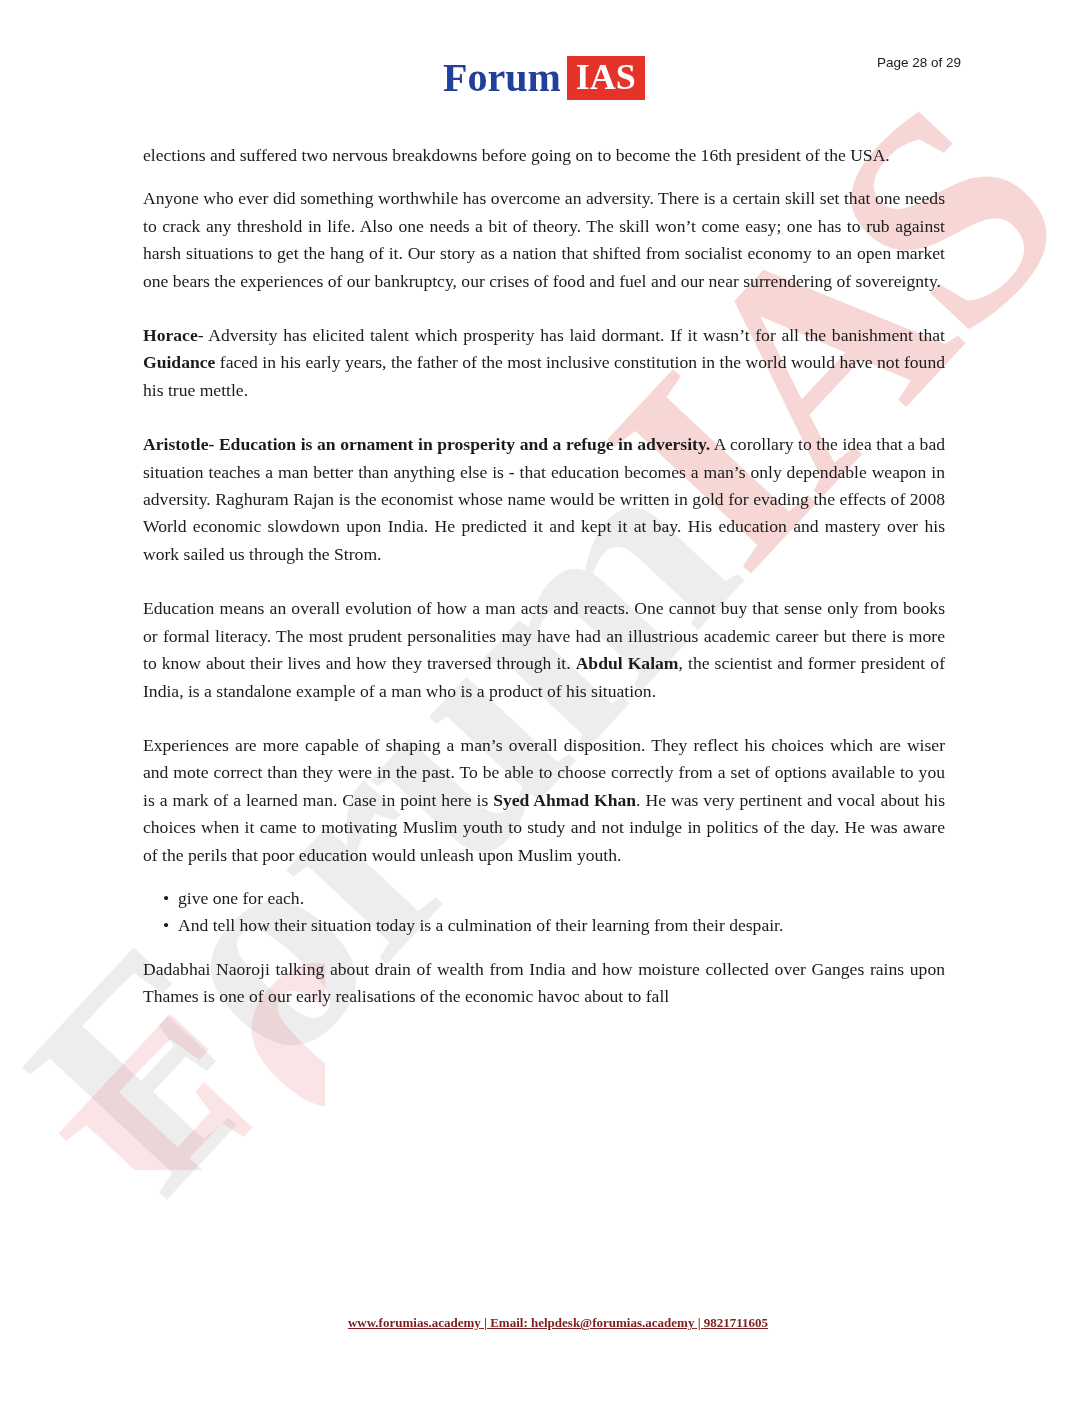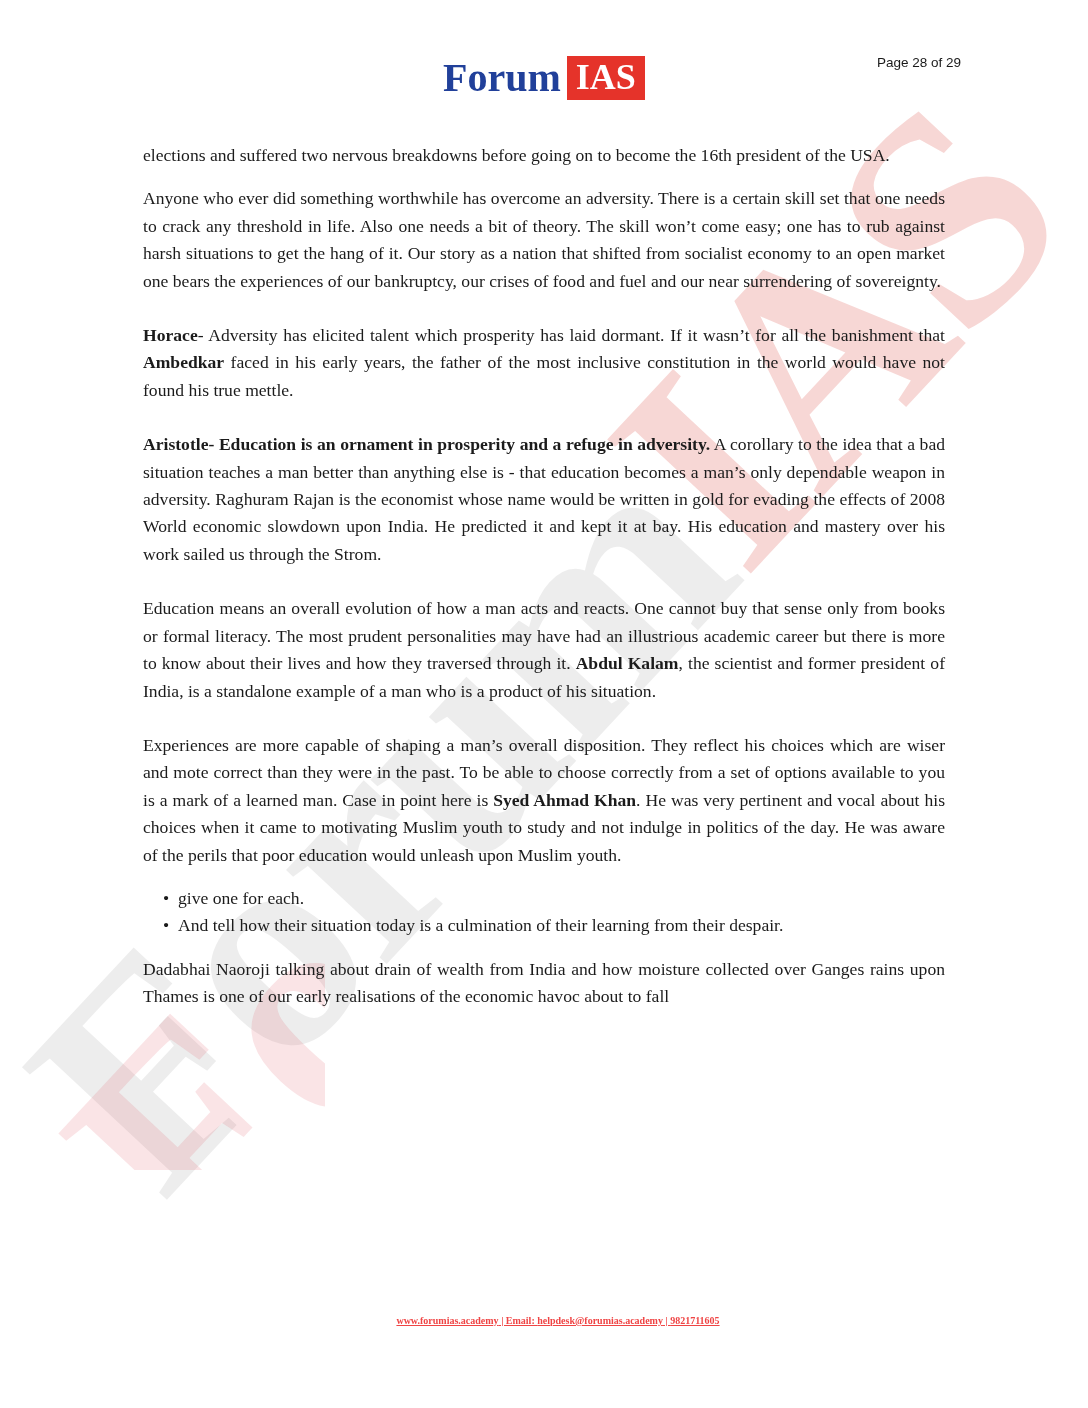--- a/index.html
+++ b/index.html
@@ -56,21 +56,21 @@
   .para{margin:16px;}
   .gap{margin-top:27px;}
   .b{font-weight:700;}
   .bullets{margin:0;padding:0 0 0 36px;list-style:none;}
   .bullets li{position:relative;padding-left:15px;}
   .bullets li::before{content:"\2022";position:absolute;left:0;top:0;}
 
   
   .footer{position:absolute;left:0;width:100%;top:1310px;text-align:center;z-index:1;}
   .footer-address{font-weight:700;font-size:13.5px;color:#181818;}
-  .footer-links{font-weight:700;font-size:10px;color:#ef4444;margin-top:5px;margin-left:28px;}
+  .footer-links{font-weight:700;font-size:13px;color:#7f1d1d;margin-top:5px;margin-left:28px;}
   .footer-links span{text-decoration:underline;}
   .link{cursor:pointer;}
 </style>
 </head>
 <body>
 
 <div class="page">
 
   <div class="watermark" aria-hidden="true"><span class="wm-forum">Forum</span><span class="wm-ias">IAS</span></div>
   <div class="wm2-clip" aria-hidden="true">
@@ -80,21 +80,21 @@
   <div class="page-indicator">Page 28 of 29</div>
   <div class="logo">
     <span class="logo-forum">Forum</span>
     <span class="logo-ias">IAS</span>
   </div>
 
   <div class="content">
     <p class="para">elections and suffered two nervous breakdowns before going on to become the 16th president of the USA.</p>
     <p class="para">Anyone who ever did something worthwhile has overcome an adversity. There is a certain skill set that one needs to crack any threshold in life. Also one needs a bit of theory. The skill won’t come easy; one has to rub against harsh situations to get the hang of it. Our story as a nation that shifted from socialist economy to an open market one bears the experiences of our bankruptcy, our crises of food and fuel and our near surrendering of sovereignty.</p>
 
-    <p class="para gap"><span class="b">Horace</span><span>- Adversity has elicited talent which prosperity has laid dormant. If it wasn’t for all the banishment that </span><span class="b">Ambedkar</span><span> faced in his early years, the father of the most inclusive constitution in the world would have not found his true mettle.</span></p>
+    <p class="para gap"><span class="b">Horace</span><span>- Adversity has elicited talent which prosperity has laid dormant. If it wasn’t for all the banishment that </span><span class="b">Guidance</span><span> faced in his early years, the father of the most inclusive constitution in the world would have not found his true mettle.</span></p>
 
     <p class="para gap"><span class="b">Aristotle- Education is an ornament in prosperity and a refuge in adversity.</span><span> A corollary to the idea that a bad situation teaches a man better than anything else is - that education becomes a man’s only dependable weapon in adversity. Raghuram Rajan is the economist whose name would be written in gold for evading the effects of 2008 World economic slowdown upon India. He predicted it and kept it at bay. His education and mastery over his work sailed us through the Strom.</span></p>
 
     <p class="para gap"><span>Education means an overall evolution of how a man acts and reacts. One cannot buy that sense only from books or formal literacy. The most prudent personalities may have had an illustrious academic career but there is more to know about their lives and how they traversed through it. </span><span class="b">Abdul Kalam</span><span>, the scientist and former president of India, is a standalone example of a man who is a product of his situation.</span></p>
 
     <p class="para gap"><span>Experiences are more capable of shaping a man’s overall disposition. They reflect his choices which are wiser and mote correct than they were in the past. To be able to choose correctly from a set of options available to you is a mark of a learned man. Case in point here is </span><span class="b">Syed Ahmad Khan</span><span>. He was very pertinent and vocal about his choices when it came to motivating Muslim youth to study and not indulge in politics of the day. He was aware of the perils that poor education would unleash upon Muslim youth.</span></p>
 
 
     <ul class="bullets">
       <li>give one for each.</li>

